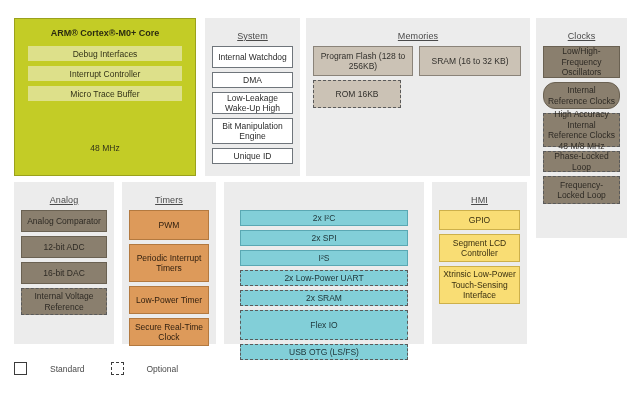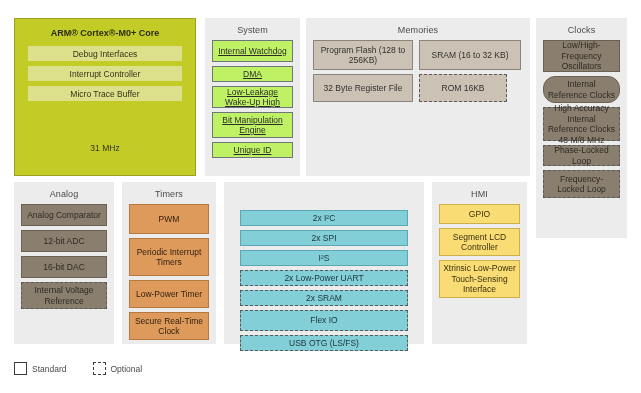--- a/index.html
+++ b/index.html
@@ -22,24 +22,25 @@
   
   .card {
     position: absolute;
     background: #ececec;
     padding: 0;
   }
   .card-title {
     text-align: center;
     font-size: 9px;
     color: #4a4a4a;
-    padding-top: 7px;
+    padding-top: 13px;
     padding-bottom: 5px;
     letter-spacing: 0.1px;
     line-height: 10px;
+    text-decoration: underline;
   }
   .blocks {
     padding: 0 7px 7px 7px;
   }
 
   
   .blk {
     display: flex;
     align-items: center;
     justify-content: center;
@@ -50,21 +51,21 @@
     margin-bottom: 4px;
     border: 1px solid #7c7c7c;
     padding: 2px 3px;
   }
   .blk.optional {
     border: 1px dashed #5a5a5a;
   }
   .blk:last-child { margin-bottom: 0; }
 
   
-  .c-gray   { background: #bef264; color: #2c2c2c; border-color: #6f757b; text-decoration: underline; }
+  .c-gray   { background: #ffffff; color: #2c2c2c; border-color: #6f757b; }
   .c-tan    { background: #cbc2b5; color: #32302c; border-color: #8a8379; }
   .c-brown  { background: #8a7f6e; color: #2e2a24; border-color: #6a6152; }
   .c-orange { background: #dd9a5a; color: #332110; border-color: #b3793f; }
   .c-cyan   { background: #82cfd8; color: #20383c; border-color: #5aa8b3; }
   .c-yellow { background: #f9dd74; color: #3a3011; border-color: #cdb04a; }
 
   
   #core-card {
     position: absolute;
     left: 14px; top: 18px;
@@ -105,58 +106,57 @@
   
   #legend {
     position: absolute;
     left: 14px; top: 362px;
     display: flex;
     align-items: center;
     gap: 8px;
     font-size: 8.5px;
     color: #4a4a4a;
   }
-  .legend-item { display: flex; align-items: center; gap: 5px; }
+  .legend-item { display: flex; align-items: center; gap: 23px; }
   .legend-swatch {
     width: 13px; height: 13px;
     background: #ffffff;
     border: 1.4px solid #3b3b3b;
   }
   .legend-swatch.dashed { border: 1.4px dashed #3b3b3b; }
 </style>
 </head>
 <body>
 
 <div id="diagram">
 
   <div id="core-card">
     <div id="core-title">ARM® Cortex®-M0+ Core</div>
     <div class="core-blk">Debug Interfaces</div>
     <div class="core-blk">Interrupt Controller</div>
     <div class="core-blk">Micro Trace Buffer</div>
-    <div id="core-freq">31 MHz</div>
+    <div id="core-freq">48 MHz</div>
   </div>
 
   <div class="card" style="left:205px; top:18px; width:95px; height:158px;">
     <div class="card-title">System</div>
     <div class="blocks">
       <div class="blk c-gray" style="height:22px;">Internal Watchdog</div>
       <div class="blk c-gray" style="height:16px;">DMA</div>
       <div class="blk c-gray" style="height:22px;">Low-Leakage Wake-Up High</div>
       <div class="blk c-gray" style="height:26px;">Bit Manipulation Engine</div>
       <div class="blk c-gray" style="height:16px;">Unique ID</div>
     </div>
   </div>
 
   <div class="card" style="left:306px; top:18px; width:224px; height:158px;">
     <div class="card-title">Memories</div>
     <div class="blocks" style="display:flex; flex-wrap:wrap; gap:0 6px;">
       <div class="blk c-tan" style="width:100px; height:30px;">Program Flash (128 to 256KB)</div>
       <div class="blk c-tan" style="width:102px; height:30px;">SRAM (16 to 32 KB)</div>
-      <div class="blk c-tan" style="width:100px; height:28px;">32 Byte Register File</div>
       <div class="blk c-tan optional" style="width:88px; height:28px;">ROM 16KB</div>
     </div>
   </div>
 
   <div class="card" style="left:536px; top:18px; width:91px; height:220px;">
     <div class="card-title">Clocks</div>
     <div class="blocks">
       <div class="blk c-brown" style="height:32px;">Low/High-Frequency Oscillators</div>
       <div class="blk c-brown" style="height:27px;border-radius:12px;">Internal Reference Clocks</div>
       <div class="blk c-brown optional" style="height:34px;">High Accuracy Internal Reference Clocks 48 M/8 MHz</div>
@@ -185,21 +185,21 @@
     </div>
   </div>
 
   <div class="card" style="left:224px; top:182px; width:200px; height:162px;">
     <div class="blocks" style="padding:0 16px 7px 16px;margin-top:28px;">
       <div class="blk c-cyan" style="height:16px;">2x I²C</div>
       <div class="blk c-cyan" style="height:16px;">2x SPI</div>
       <div class="blk c-cyan" style="height:16px;">I²S</div>
       <div class="blk c-cyan optional" style="height:16px;">2x Low-Power UART</div>
       <div class="blk c-cyan optional" style="height:16px;">2x SRAM</div>
-      <div class="blk c-cyan optional" style="height:21px;">Flex IO</div>
+      <div class="blk c-cyan optional" style="height:30px;">Flex IO</div>
       <div class="blk c-cyan optional" style="height:16px;">USB OTG (LS/FS)</div>
     </div>
   </div>
 
   <div class="card" style="left:432px; top:182px; width:95px; height:162px;">
     <div class="card-title">HMI</div>
     <div class="blocks">
       <div class="blk c-yellow" style="height:20px;">GPIO</div>
       <div class="blk c-yellow" style="height:28px;">Segment LCD Controller</div>
       <div class="blk c-yellow" style="height:38px;">Xtrinsic Low-Power Touch-Sensing Interface</div>

